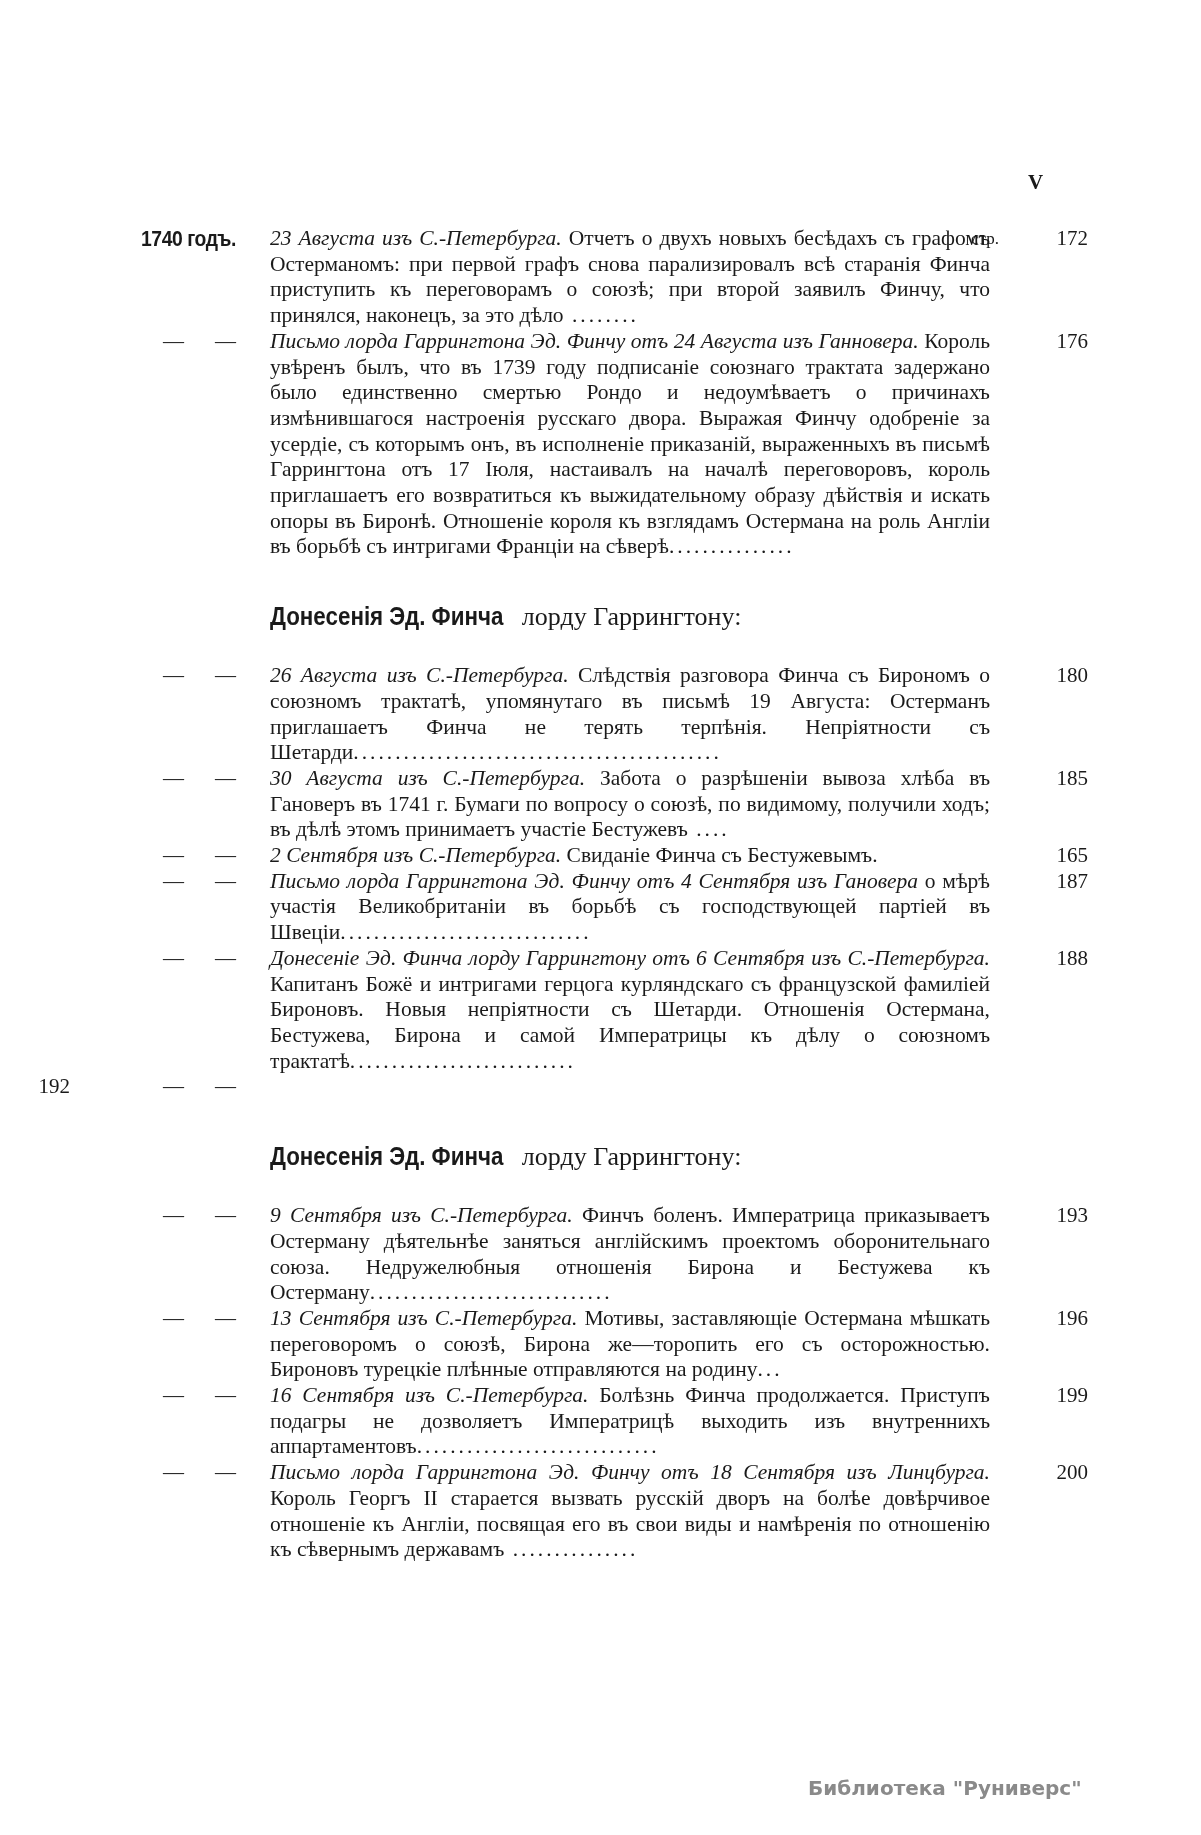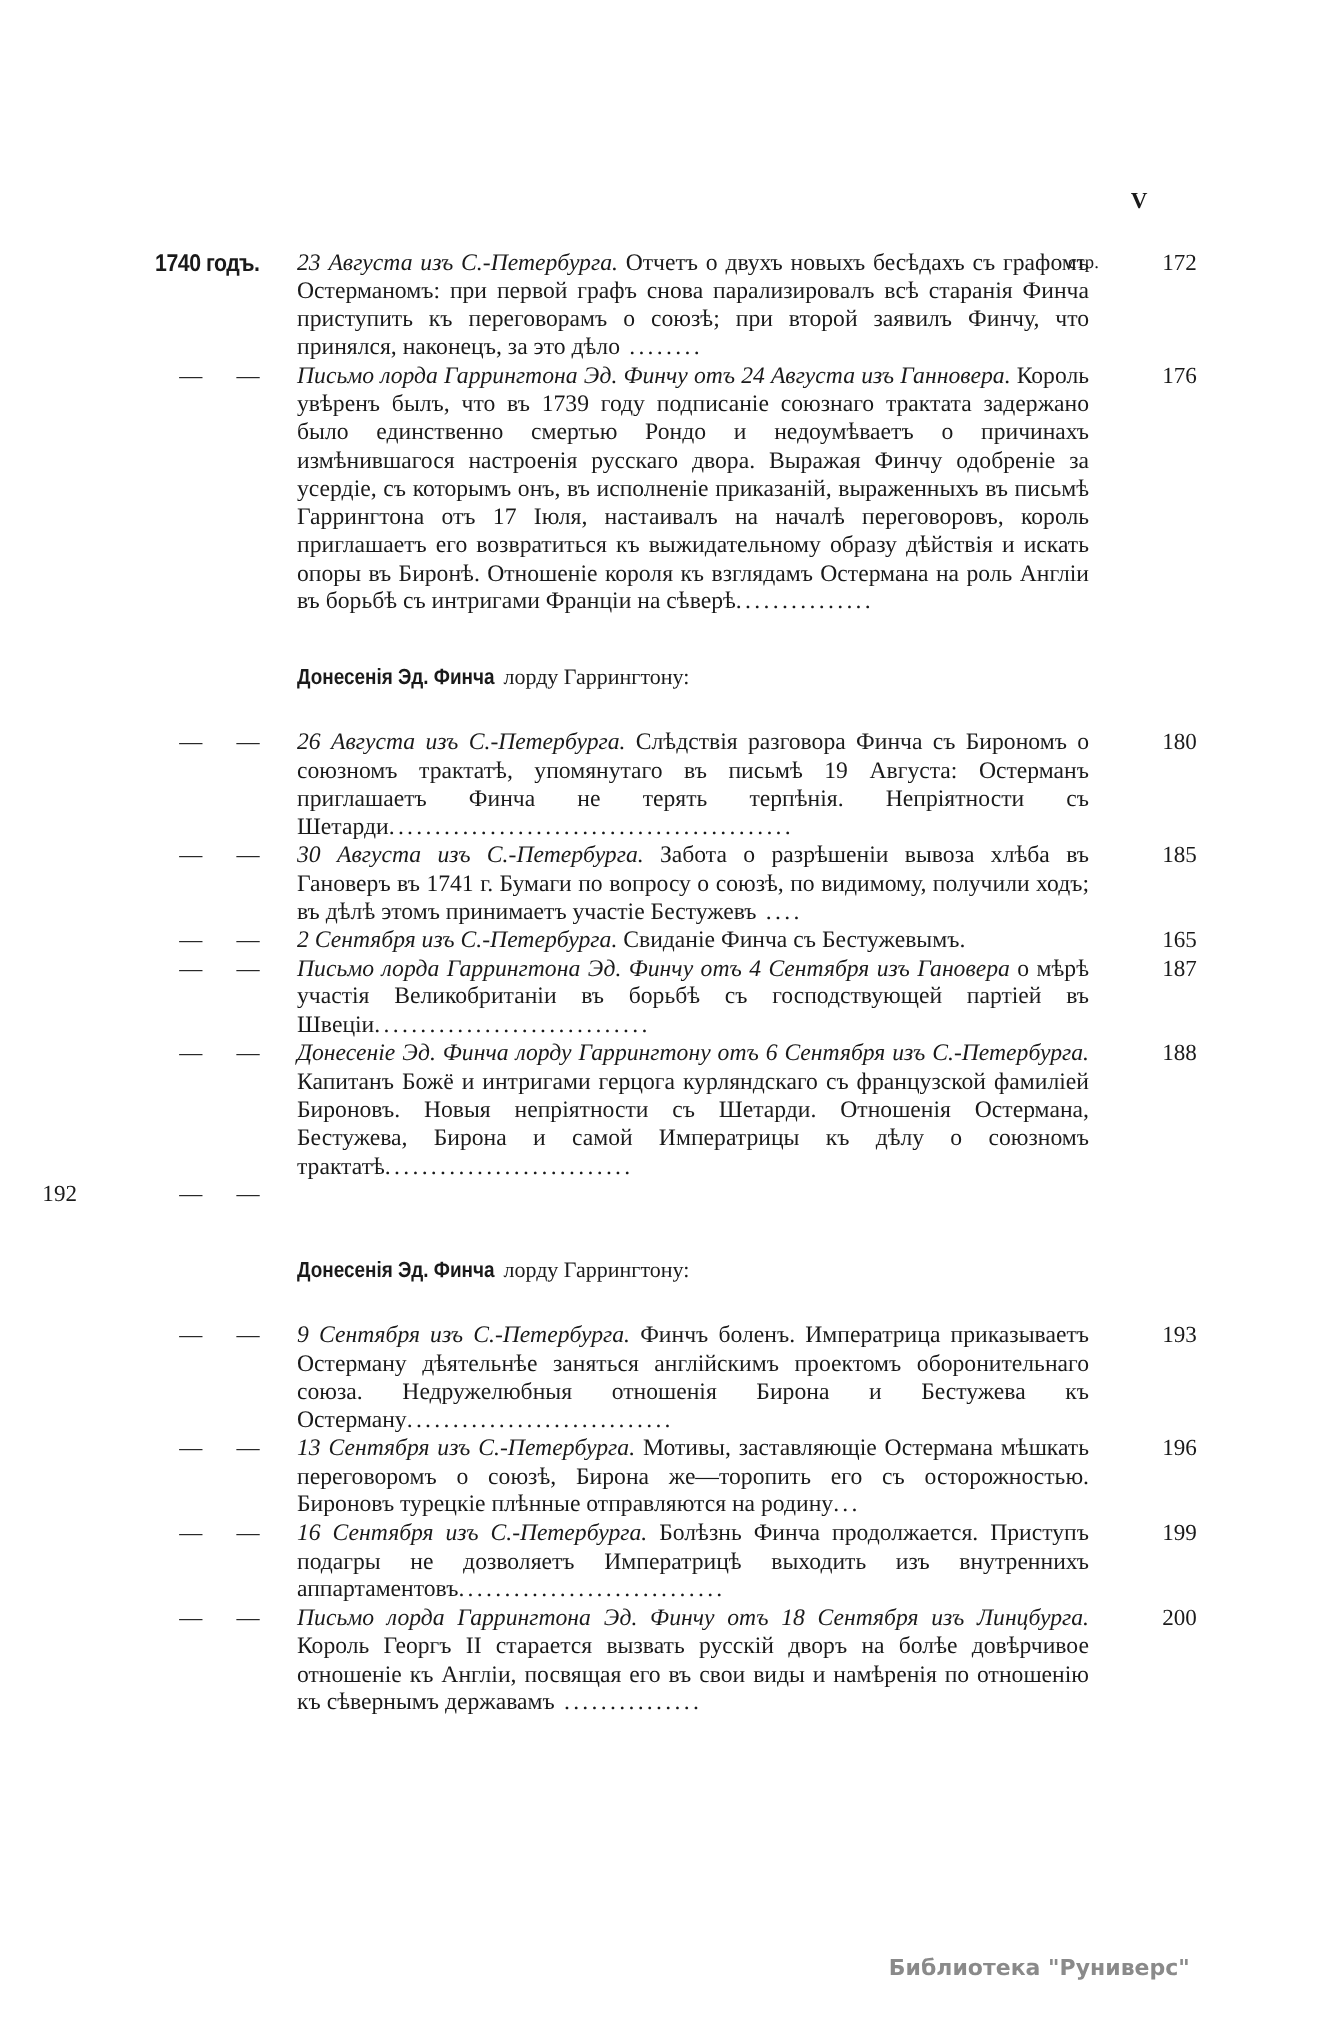--- a/index.html
+++ b/index.html
@@ -38,21 +38,21 @@
       letter-spacing: 3px;
     }
     .pg {
       width: 60px; margin-left: 10px; text-align: right; font-size: 21px;
       flex: none;
     }
     .str-label {
       position: absolute; left: 971px; top: 0; font-size: 17px;
     }
     .section-head {
-      margin-left: 270px; font-size: 20px; line-height: 28px;
+      margin-left: 270px; font-size: 26px; line-height: 28px;
       margin-top: 42px; margin-bottom: 32px;
     }
     .section-head .bold {
       font-family: "Liberation Sans", "DejaVu Sans", sans-serif;
       font-weight: bold; display: inline-block;
       transform: scaleX(0.86); transform-origin: left;
       margin-right: -26px;
     }
     .watermark {
       position: absolute; left: 808px; top: 1776px;

